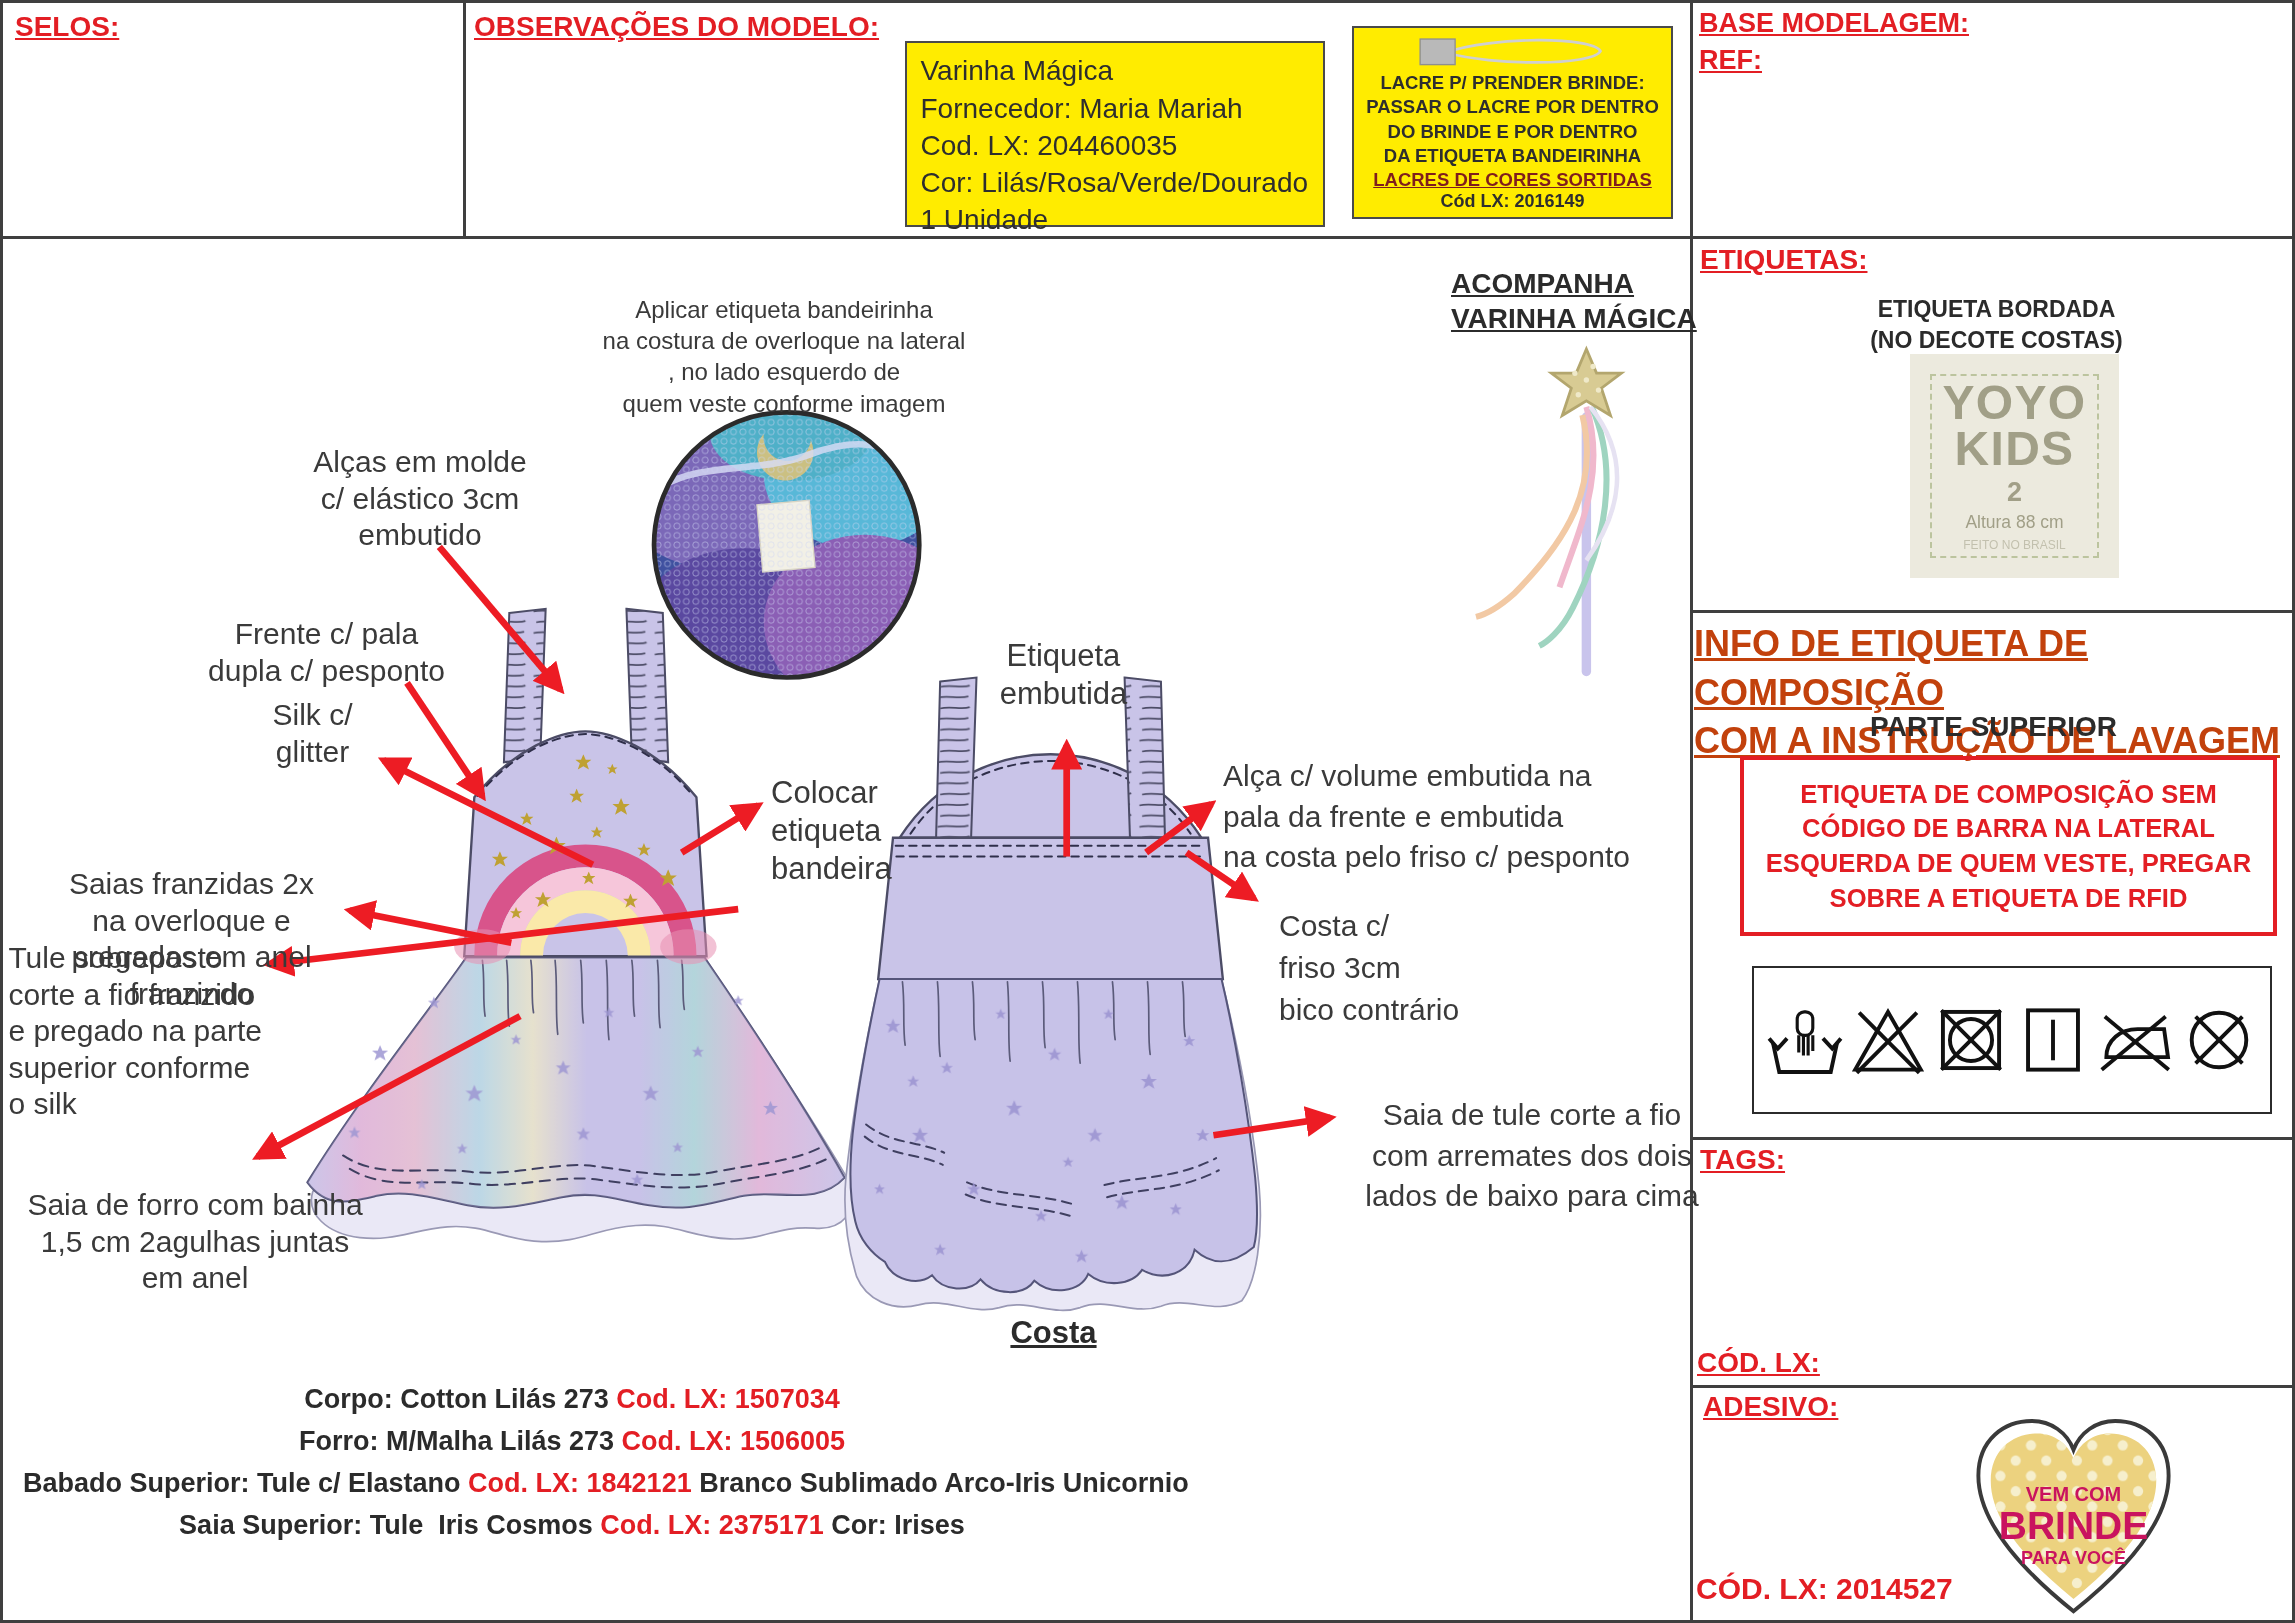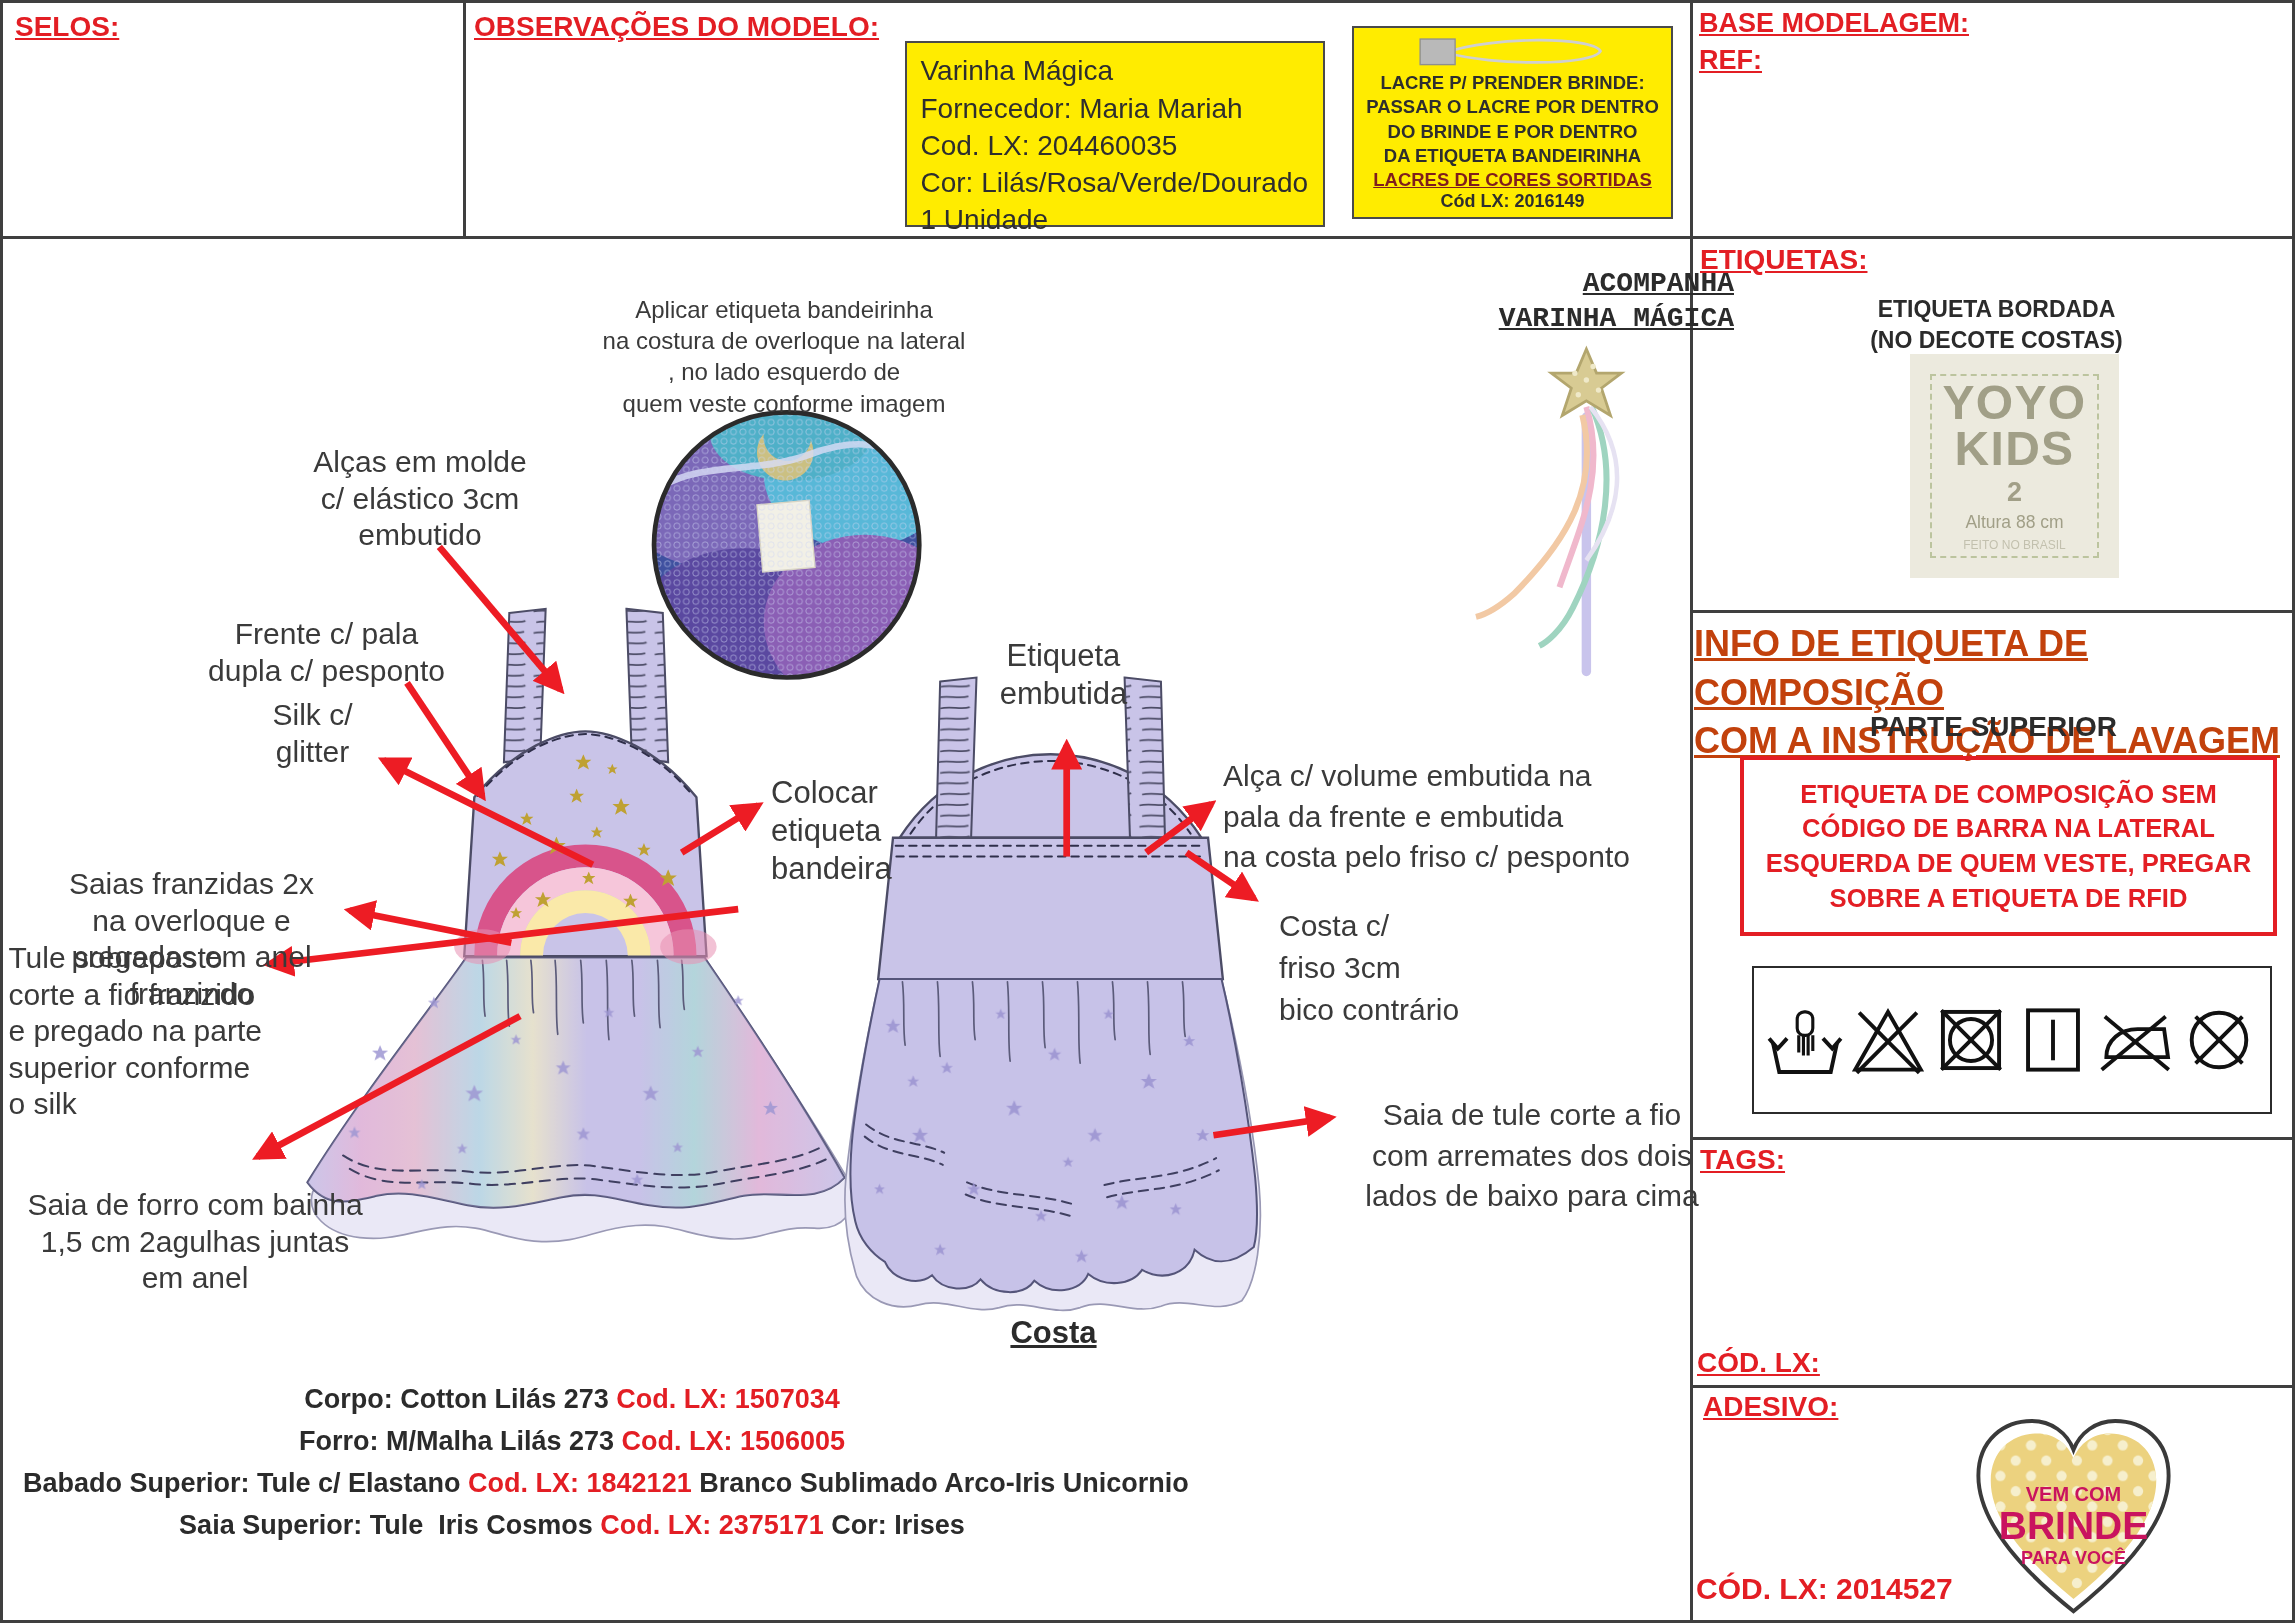--- a/index.html
+++ b/index.html
@@ -25,21 +25,21 @@
            display:flex;align-items:center;justify-content:space-around;padding:0 9.4px;background:#fff;}
   .carebox svg{width:78px;height:78px;}
   .yoyo-label{position:absolute;background:#eceade;box-sizing:border-box;padding:20px;}
   .yoyo-inner{width:100%;height:100%;border:2px dashed #bcc49e;box-sizing:border-box;
               display:flex;flex-direction:column;align-items:center;justify-content:center;color:#a19f87;}
   .foot{position:absolute;left:20px;top:1375px;width:1098px;text-align:center;}
   .foot-line{font-size:27px;font-weight:bold;line-height:42px;color:#2b2b2b;white-space:pre;}
   .foot-line .red{color:#e31e24;}
   .heart-text{position:absolute;width:100%;text-align:center;color:#c9135f;font-weight:bold;}
   .acomp{position:absolute;font-weight:bold;color:#2b2b2b;text-decoration:underline;
-         text-align:right;white-space:pre-line;font-size:28px;line-height:1.25;font-family:Liberation Mono, monospace;}
+         text-align:left;white-space:pre-line;font-size:28px;line-height:1.25;}
   .costa{position:absolute;font-weight:bold;color:#2b2b2b;text-decoration:underline;font-size:31px;text-align:center;}
   svg{display:block;}
   .abs{position:absolute;}
 </style>
 </head>
 <body>
 
 <div class="sheet">
 
   <div class="hline" style="left:0;top:233px;width:2295px;height:3.4px;"></div>

